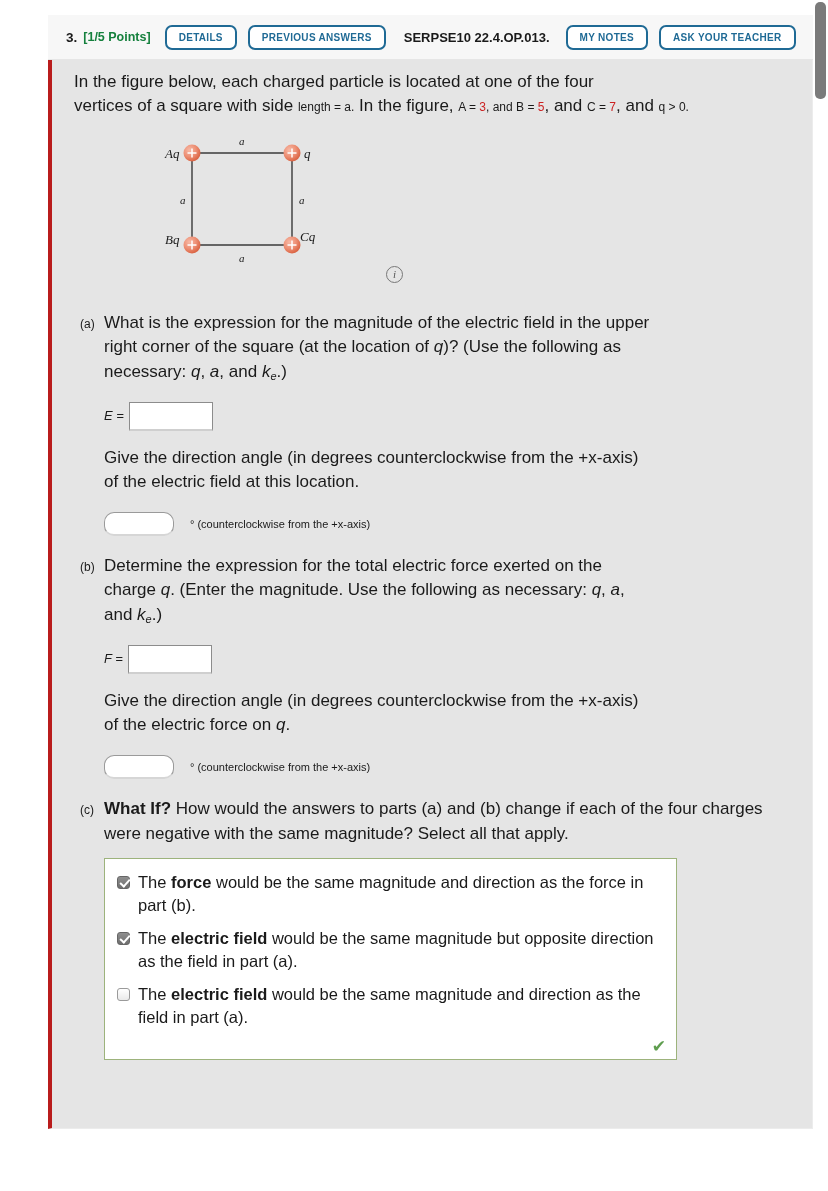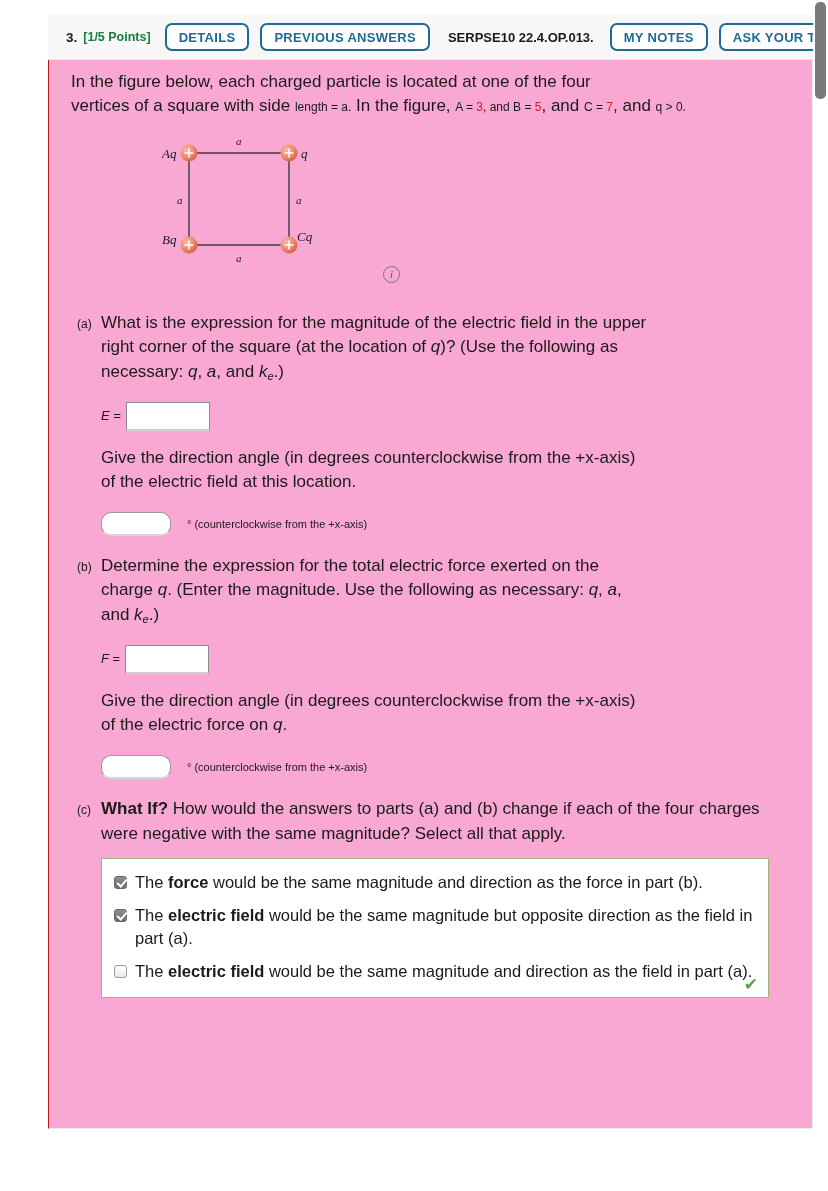--- a/index.html
+++ b/index.html
@@ -38,21 +38,21 @@
     font-weight: bold;
     color: #15803d;
     margin-right: 14px;
     white-space: nowrap;
   }
   .hbtn {
     border: 2px solid #1f6a95;
     border-radius: 7px;
     background: #ffffff;
     color: #1f6a95;
-    font-size: 13px;
+    font-size: 10px;
     font-weight: bold;
     letter-spacing: .3px;
     padding: 6px 12px 5px 12px;
     margin-right: 11px;
     line-height: 1;
     white-space: nowrap;
     cursor: pointer;
     font-family: "Liberation Sans", sans-serif;
   }
   .qcode {
@@ -62,22 +62,22 @@
     white-space: nowrap;
     margin: 0 16px 0 7px;
   }
   .hbtn.right-edge { margin-right: 0; }
 
   
   .panel {
     position: absolute;
     left: 48px; top: 60px;
     width: 765px; height: 1069px;
-    background: #f9a8d4;
-    border-left: 1px solid #b91c1c;
+    background: #e5e5e5;
+    border-left: 4px solid #b91c1c;
     border-right: 1px solid #ececec;
     border-bottom: 1px solid #ececec;
   }
   .inner {
     position: absolute;
     left: 22px; top: 0px;
     width: 730px;
   }
 
   .qtext {
@@ -180,24 +180,24 @@
     font-size: 11px;
     margin-left: 16px;
     color: #1a1a1a;
   }
   .para { margin-top: 15px; }
 
   
   .choice-box {
     margin-top: 12px;
     margin-left: 30px;
-    width: 668px;
+    width: 573px;
     border: 1px solid #9db37c;
     background: #ffffff;
-    padding: 12px 14px 10px 12px;
+    padding: 12px 14px 26px 12px;
     position: relative;
   }
   .choice {
     display: flex;
     align-items: flex-start;
     margin-bottom: 10px;
   }
   .choice:last-of-type { margin-bottom: 4px; }
   .cb {
     width: 13px; height: 13px;

